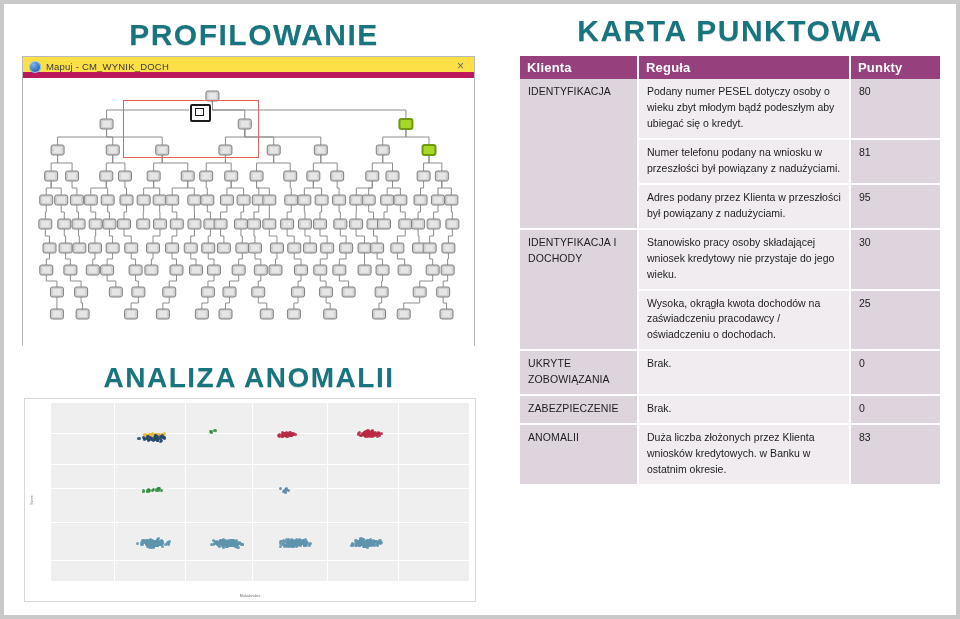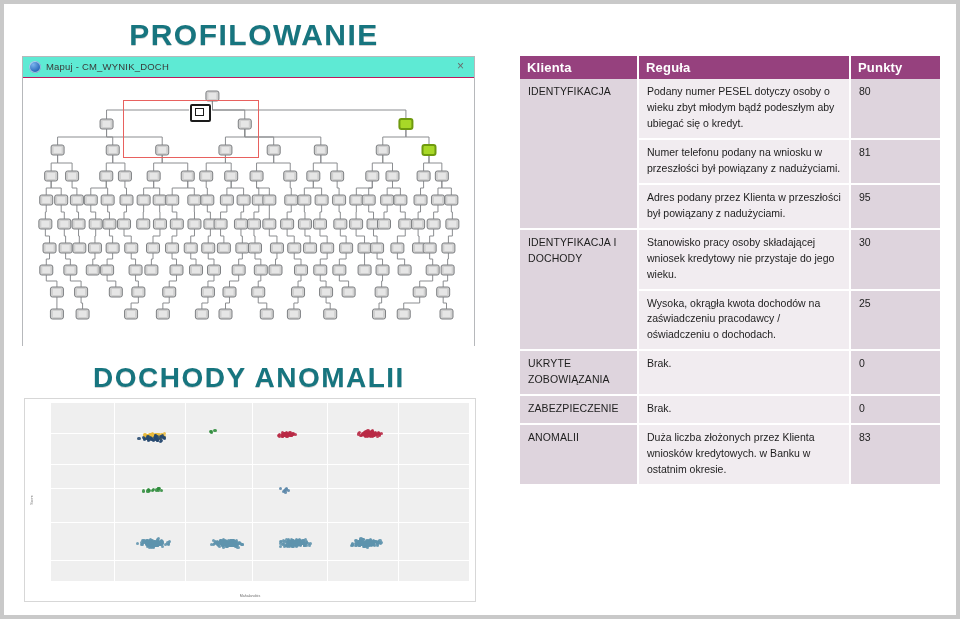--- a/index.html
+++ b/index.html
@@ -30,21 +30,21 @@
   #title-anomalii{left:0;top:358px;width:490px;font-size:28px;}
   #title-karta{left:500px;top:10px;width:452px;font-size:30px;}
 
   
   .win{
     position:absolute;left:18px;top:52px;width:453px;height:290px;
     background:#fdfdfd;border:1px solid #b6b8bb;box-sizing:border-box;
   }
   .win-bar{
     position:relative;height:21px;width:100%;
-    background:#5eead4;border-bottom:1px solid #be185d;box-sizing:border-box;
+    background:#fde047;border-bottom:6px solid #be185d;box-sizing:border-box;
   }
   .win-icon{
     position:absolute;left:6px;top:4px;width:12px;height:12px;border-radius:50%;
     background:radial-gradient(circle at 35% 30%,#7ab5ee 0%,#2f6fbe 60%,#1d4f94 100%);
     box-shadow:inset 0 0 0 1px #ffffff88;
   }
   .win-title{
     position:absolute;left:23px;top:4px;font-size:9.5px;color:#3a3a3a;
     letter-spacing:.2px;white-space:nowrap;
   }
@@ -110,21 +110,22 @@
   .col-a{width:118px;}
   .col-b{width:212px;}
   .col-c{width:90px;}
 </style>
 </head>
 <body>
 
 <div class="page">
 
   <div class="sec-title" id="title-profilowanie">PROFILOWANIE</div>
-  <div class="sec-title" id="title-anomalii">DOCHODY ANOMALII</div>
+  <div class="sec-title" id="title-anomalii">ANALIZA ANOMALII</div>
+  <div class="sec-title" id="title-karta">KARTA PUNKTOWA</div>
 
   <div class="win">
     <div class="win-bar">
       <span class="win-icon"></span>
       <span class="win-title">Mapuj - CM_WYNIK_DOCH</span>
       <span class="win-close">×</span>
     </div>
     <div class="win-body">
       <svg class="tree-svg" id="tree-svg" width="451" height="268">
           <line x1="189.42" y1="23" x2="189.42" y2="32" stroke="#8b8d90" stroke-width="1"></line>

